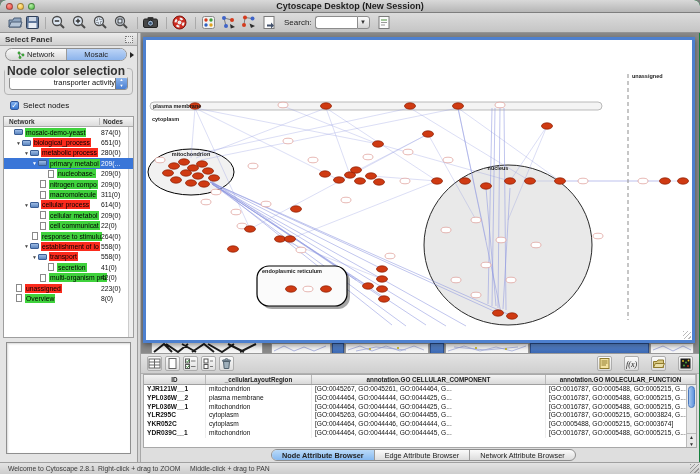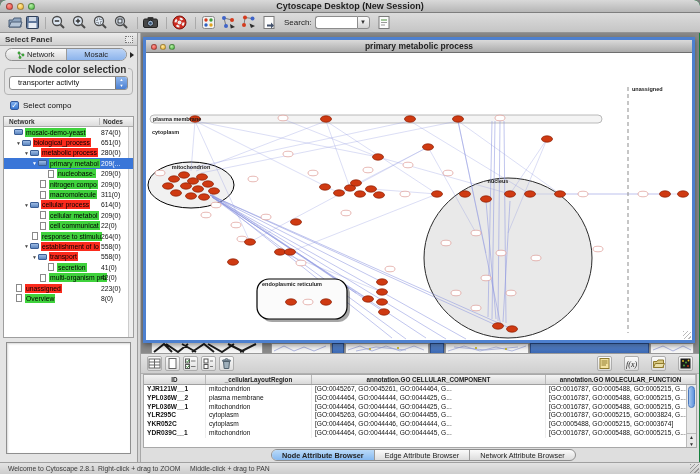--- a/index.html
+++ b/index.html
@@ -40,23 +40,23 @@
   
   .cp-tabs { display:flex; align-items:center; height:17px; padding:2px 3px 2px 5px; }
   .seg-tabs { display:flex; height:13px; border:1px solid #8e8e8e; border-radius:7px; overflow:hidden; background:linear-gradient(#fafafa,#d8d8d8); flex:1; }
   .seg { display:flex; align-items:center; justify-content:center; gap:2px; font-size:7.5px; color:#222; flex:1; border-right:1px solid #9a9a9a; padding:0 2px; }
   .seg:last-child { border-right:none; }
   .seg.sel { background:linear-gradient(#bcd4f6,#8cb4ec); }
   .tab-overflow { width:0; height:0; border-left:4px solid #222; border-top:3px solid transparent; border-bottom:3px solid transparent; margin-left:3px; }
 
   
   .groupbox { position:relative; margin:5px 4px 2px 4px; border:1px solid #b5b5b5; border-radius:4px; padding:7px 4px 4px 4px; }
-  .groupbox .legend { position:absolute; top:-5px; left:21px; background:#e4e4e4; font-size:10px; font-weight:bold; color:#333; padding:0 2px; }
+  .groupbox .legend { position:absolute; top:-5px; left:0; background:#e4e4e4; font-size:12px; font-weight:bold; color:#333; padding:0 2px; }
   .combo { display:flex; height:14px; border:1px solid #8f8f8f; border-radius:3px; overflow:hidden; background:#fff; }
-  .combo .val { flex:1; font-size:7.5px; color:#111; line-height:12px; padding-left:8px; }
+  .combo .val { flex:1; font-size:7.5px; color:#111; line-height:12px; padding-left:8px;text-align:right; }
   .combo .stepper { width:12px; background:linear-gradient(#8fb7ee,#4a7fd2); color:#fff; font-size:4px; line-height:6px; text-align:center; border-left:1px solid #777; }
   .checkbox-row { display:flex; align-items:center; gap:4px; padding:4px 8px 4px 10px; }
   .cb { width:9px; height:9px; border:1px solid #35599a; border-radius:2px; background:linear-gradient(#7fb0ef,#3a78d3); color:#fff; font-size:8px; line-height:8px; text-align:center; }
   .cb-label { font-size:8px; color:#111; }
 
   
   .tree-wrap { margin:2px 3px 0 3px; border:1px solid #9e9e9e; background:#fff; flex:1; display:flex; flex-direction:column; overflow:hidden; }
   .tree-header { position:relative; height:10px; background:linear-gradient(#f5f5f5,#dcdcdc); border-bottom:1px solid #aaa; font-size:6.5px; font-weight:bold; color:#333; }
   .tree-header .c1 { position:absolute; left:5px; top:1px; }
   .tree-header .c2 { position:absolute; left:95px; top:1px; border-left:1px solid #bbb; padding-left:3px; }
@@ -275,21 +275,21 @@
       <div class="groupbox">
         <div class="legend">Node color selection</div>
         <div class="combo">
           <div class="val">transporter activity</div>
           <div class="stepper">▲<br>▼</div>
         </div>
       </div>
 
       <div class="checkbox-row">
         <div class="cb">✓</div>
-        <div class="cb-label">Select compo</div>
+        <div class="cb-label">Select nodes</div>
       </div>
 
       <div class="tree-wrap">
         <div class="tree-header">
           <span class="c1">Network</span>
           <span class="c2">Nodes</span>
         </div>
         <div class="tree" id="tree">
           <div class="tree-scroll"></div>
         <div class="tree-row" style="padding-left: 3px;">
@@ -432,28 +432,20 @@
             </svg>
         </div>
         <div class="frag blue" style="left:389px; width:119px;"></div>
         <div class="frag white" style="left:509px; width:44px;">
           <svg width="42" height="9">
               <path d="M2,6 L12,2 L22,7 L32,2 L40,6" stroke="#9aa3d8" stroke-width="0.8" fill="none"></path>
             </svg>
         </div>
 
         <div class="iframe">
-          <div class="if-titlebar">
-            <div class="if-lights">
-              <div class="if-light" style="background:radial-gradient(circle at 35% 30%, #ff9a92, #e8443a);"></div>
-              <div class="if-light" style="background:radial-gradient(circle at 35% 30%, #ffe9a0, #f0b32a);"></div>
-              <div class="if-light" style="background:radial-gradient(circle at 35% 30%, #b8f0a8, #47b83c);"></div>
-            </div>
-            <div class="if-title">primary metabolic process</div>
-          </div>
           <svg id="net" viewBox="0 0 546 287">
               <rect x="4" y="62" width="452" height="8" rx="4" fill="#f4f4f4" stroke="#a9a9a9" stroke-width="0.8"></rect>
               <ellipse cx="45" cy="132" rx="43" ry="23" fill="#f1f1f1" stroke="#000" stroke-width="1"></ellipse>
               <ellipse cx="362" cy="205" rx="84" ry="80" fill="#e9e9e9" stroke="#2a2a2a" stroke-width="1"></ellipse>
               <line x1="45" y1="118" x2="49" y2="68" stroke="#8e97e0" stroke-width="0.7" opacity="0.45"></line>
               <line x1="50" y1="118" x2="180" y2="68" stroke="#8e97e0" stroke-width="0.7" opacity="0.45"></line>
               <line x1="55" y1="120" x2="312" y2="68" stroke="#8e97e0" stroke-width="0.7" opacity="0.45"></line>
               <line x1="40" y1="116" x2="264" y2="68" stroke="#8e97e0" stroke-width="0.7" opacity="0.45"></line>
               <line x1="49" y1="68" x2="193" y2="140" stroke="#8e97e0" stroke-width="0.7" opacity="0.45"></line>
               <line x1="180" y1="68" x2="291" y2="141" stroke="#8e97e0" stroke-width="0.7" opacity="0.45"></line>

